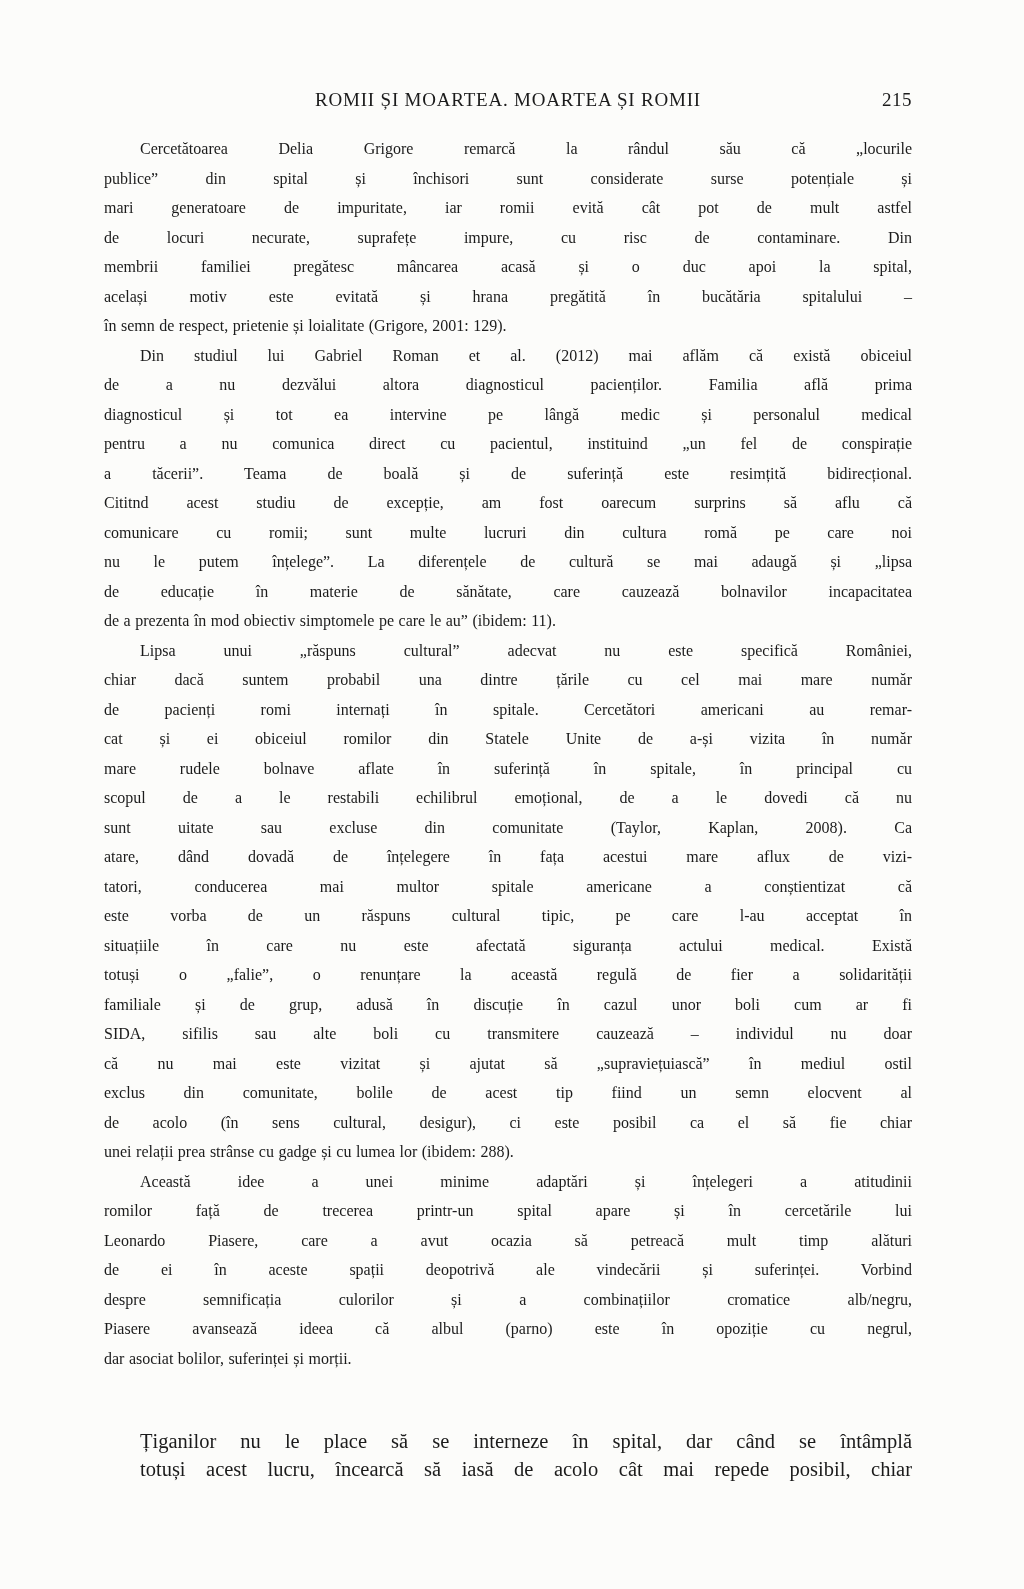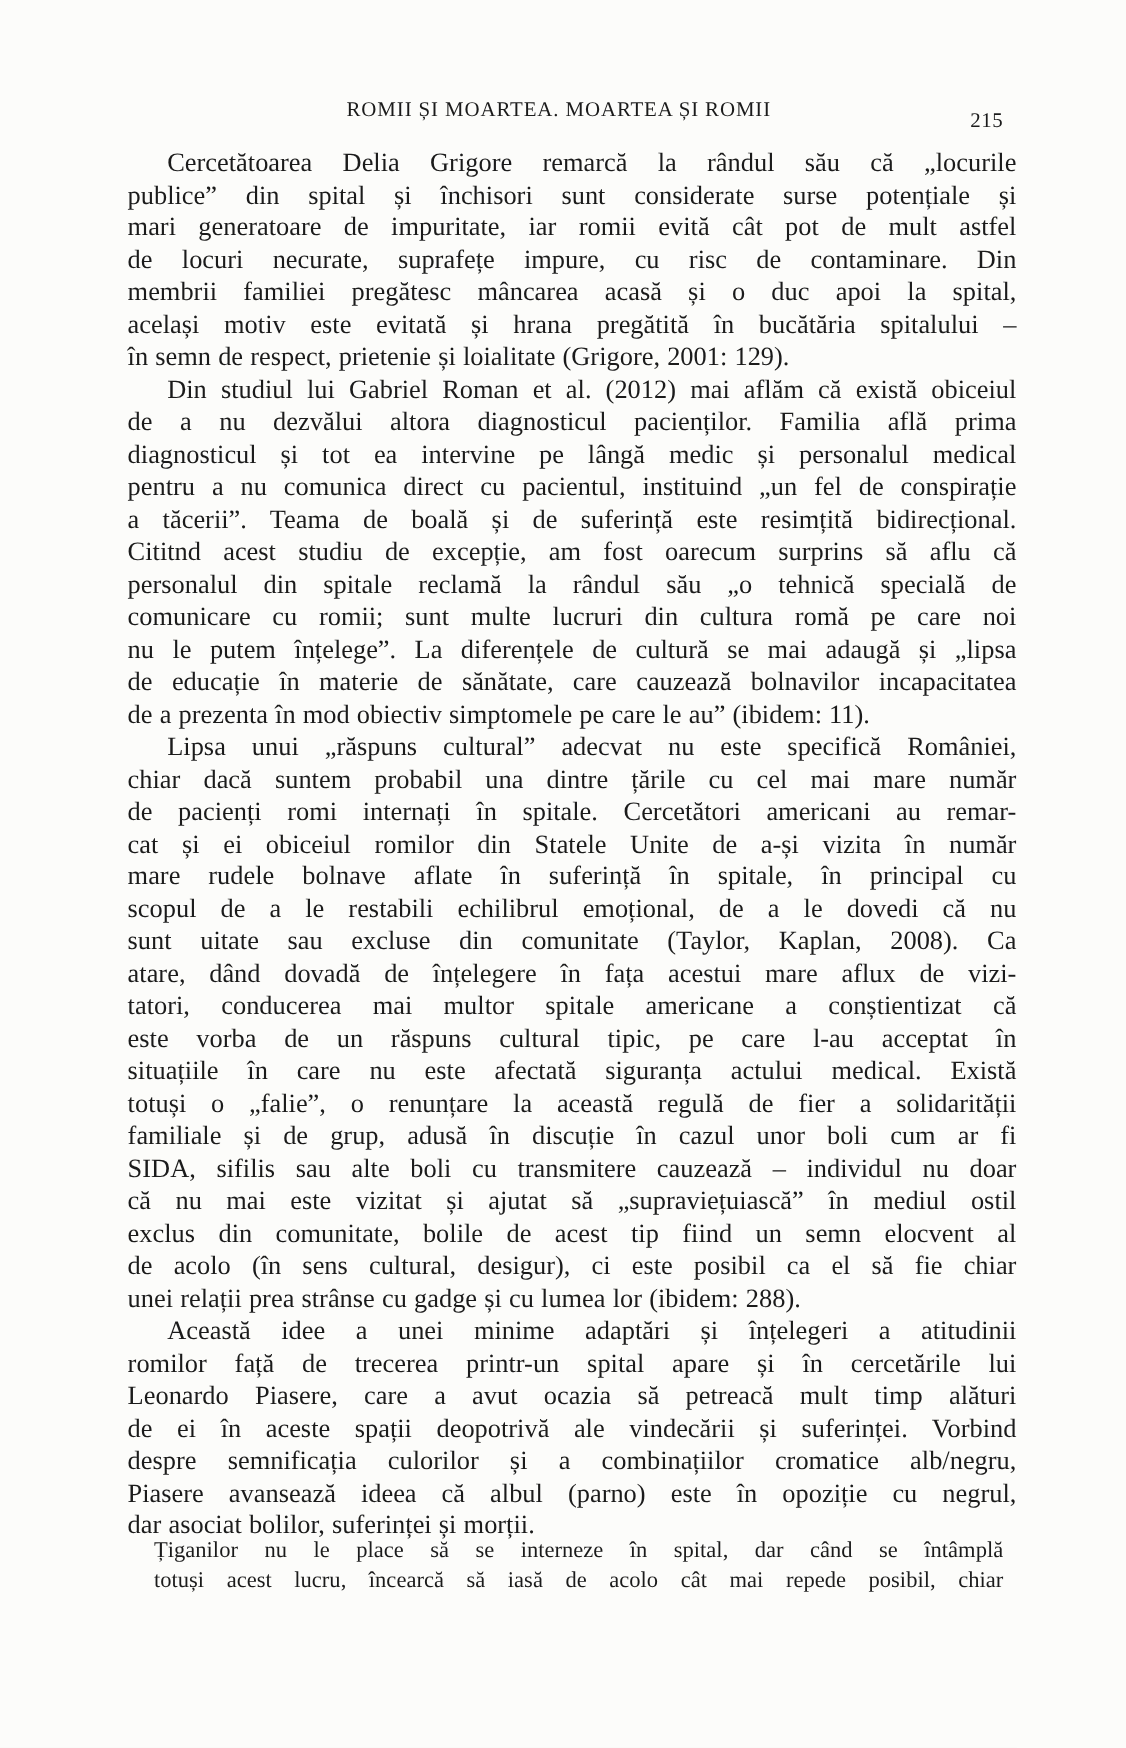--- a/index.html
+++ b/index.html
@@ -25,42 +25,42 @@
     height: 26px;
     font-size: 19px;
     line-height: 24px;
     text-align: center;
     letter-spacing: 0.8px;
     white-space: nowrap;
   }
   .head-page {
     position: absolute;
     right: 0;
-    top: 10px;
+    top: 0;
     letter-spacing: 0.5px;
   }
   .body-text {
     position: absolute;
-    left: 116px;
+    left: 104px;
     top: 134px;
     width: 808px;
-    font-size: 24px;
+    font-size: 16px;
   }
   .pline {
     line-height: 29.5px;
     text-align: justify;
     text-align-last: justify;
     word-spacing: 0.5px;
   }
   .pline.first { text-indent: 36px; }
   .pline.last  { text-align-last: left; }
   .block-quote {
     position: absolute;
     left: 140px;
-    top: 1396px;
+    top: 1428px;
     width: 772px;
     font-size: 20.5px;
   }
   .qline {
     line-height: 27.5px;
     text-align: justify;
     text-align-last: justify;
     word-spacing: 0.5px;
   }
   .it { }
@@ -81,21 +81,20 @@
       <div class="pline">de locuri necurate, suprafețe impure, cu risc de contaminare. Din</div>
       <div class="pline">membrii familiei pregătesc mâncarea acasă și o duc apoi la spital,</div>
       <div class="pline">același motiv este evitată și hrana pregătită în bucătăria spitalului –</div>
       <div class="pline last">în semn de respect, prietenie și loialitate (Grigore, 2001: 129).</div>
       <div class="pline first">Din studiul lui Gabriel Roman <span class="it">et al.</span> (2012) mai aflăm că există obiceiul</div>
       <div class="pline">de a nu dezvălui altora diagnosticul pacienților. Familia află prima</div>
       <div class="pline">diagnosticul și tot ea intervine pe lângă medic și personalul medical</div>
       <div class="pline">pentru a nu comunica direct cu pacientul, instituind „un fel de conspirație</div>
       <div class="pline">a tăcerii”. Teama de boală și de suferință este resimțită bidirecțional.</div>
       <div class="pline">Cititnd acest studiu de excepție, am fost oarecum surprins să aflu că</div>
-      <div class="pline">personalul din spitale reclamă la rândul său „o tehnică specială de</div>
       <div class="pline">comunicare cu romii; sunt multe lucruri din cultura romă pe care noi</div>
       <div class="pline">nu le putem înțelege”. La diferențele de cultură se mai adaugă și „lipsa</div>
       <div class="pline">de educație în materie de sănătate, care cauzează bolnavilor incapacitatea</div>
       <div class="pline last">de a prezenta în mod obiectiv simptomele pe care le au” (<span class="it">ibidem</span>: 11).</div>
       <div class="pline first">Lipsa unui „răspuns cultural” adecvat nu este specifică României,</div>
       <div class="pline">chiar dacă suntem probabil una dintre țările cu cel mai mare număr</div>
       <div class="pline">de pacienți romi internați în spitale. Cercetători americani au remar-</div>
       <div class="pline">cat și ei obiceiul romilor din Statele Unite de a-și vizita în număr</div>
       <div class="pline">mare rudele bolnave aflate în suferință în spitale, în principal cu</div>
       <div class="pline">scopul de a le restabili echilibrul emoțional, de a le dovedi că nu</div>

